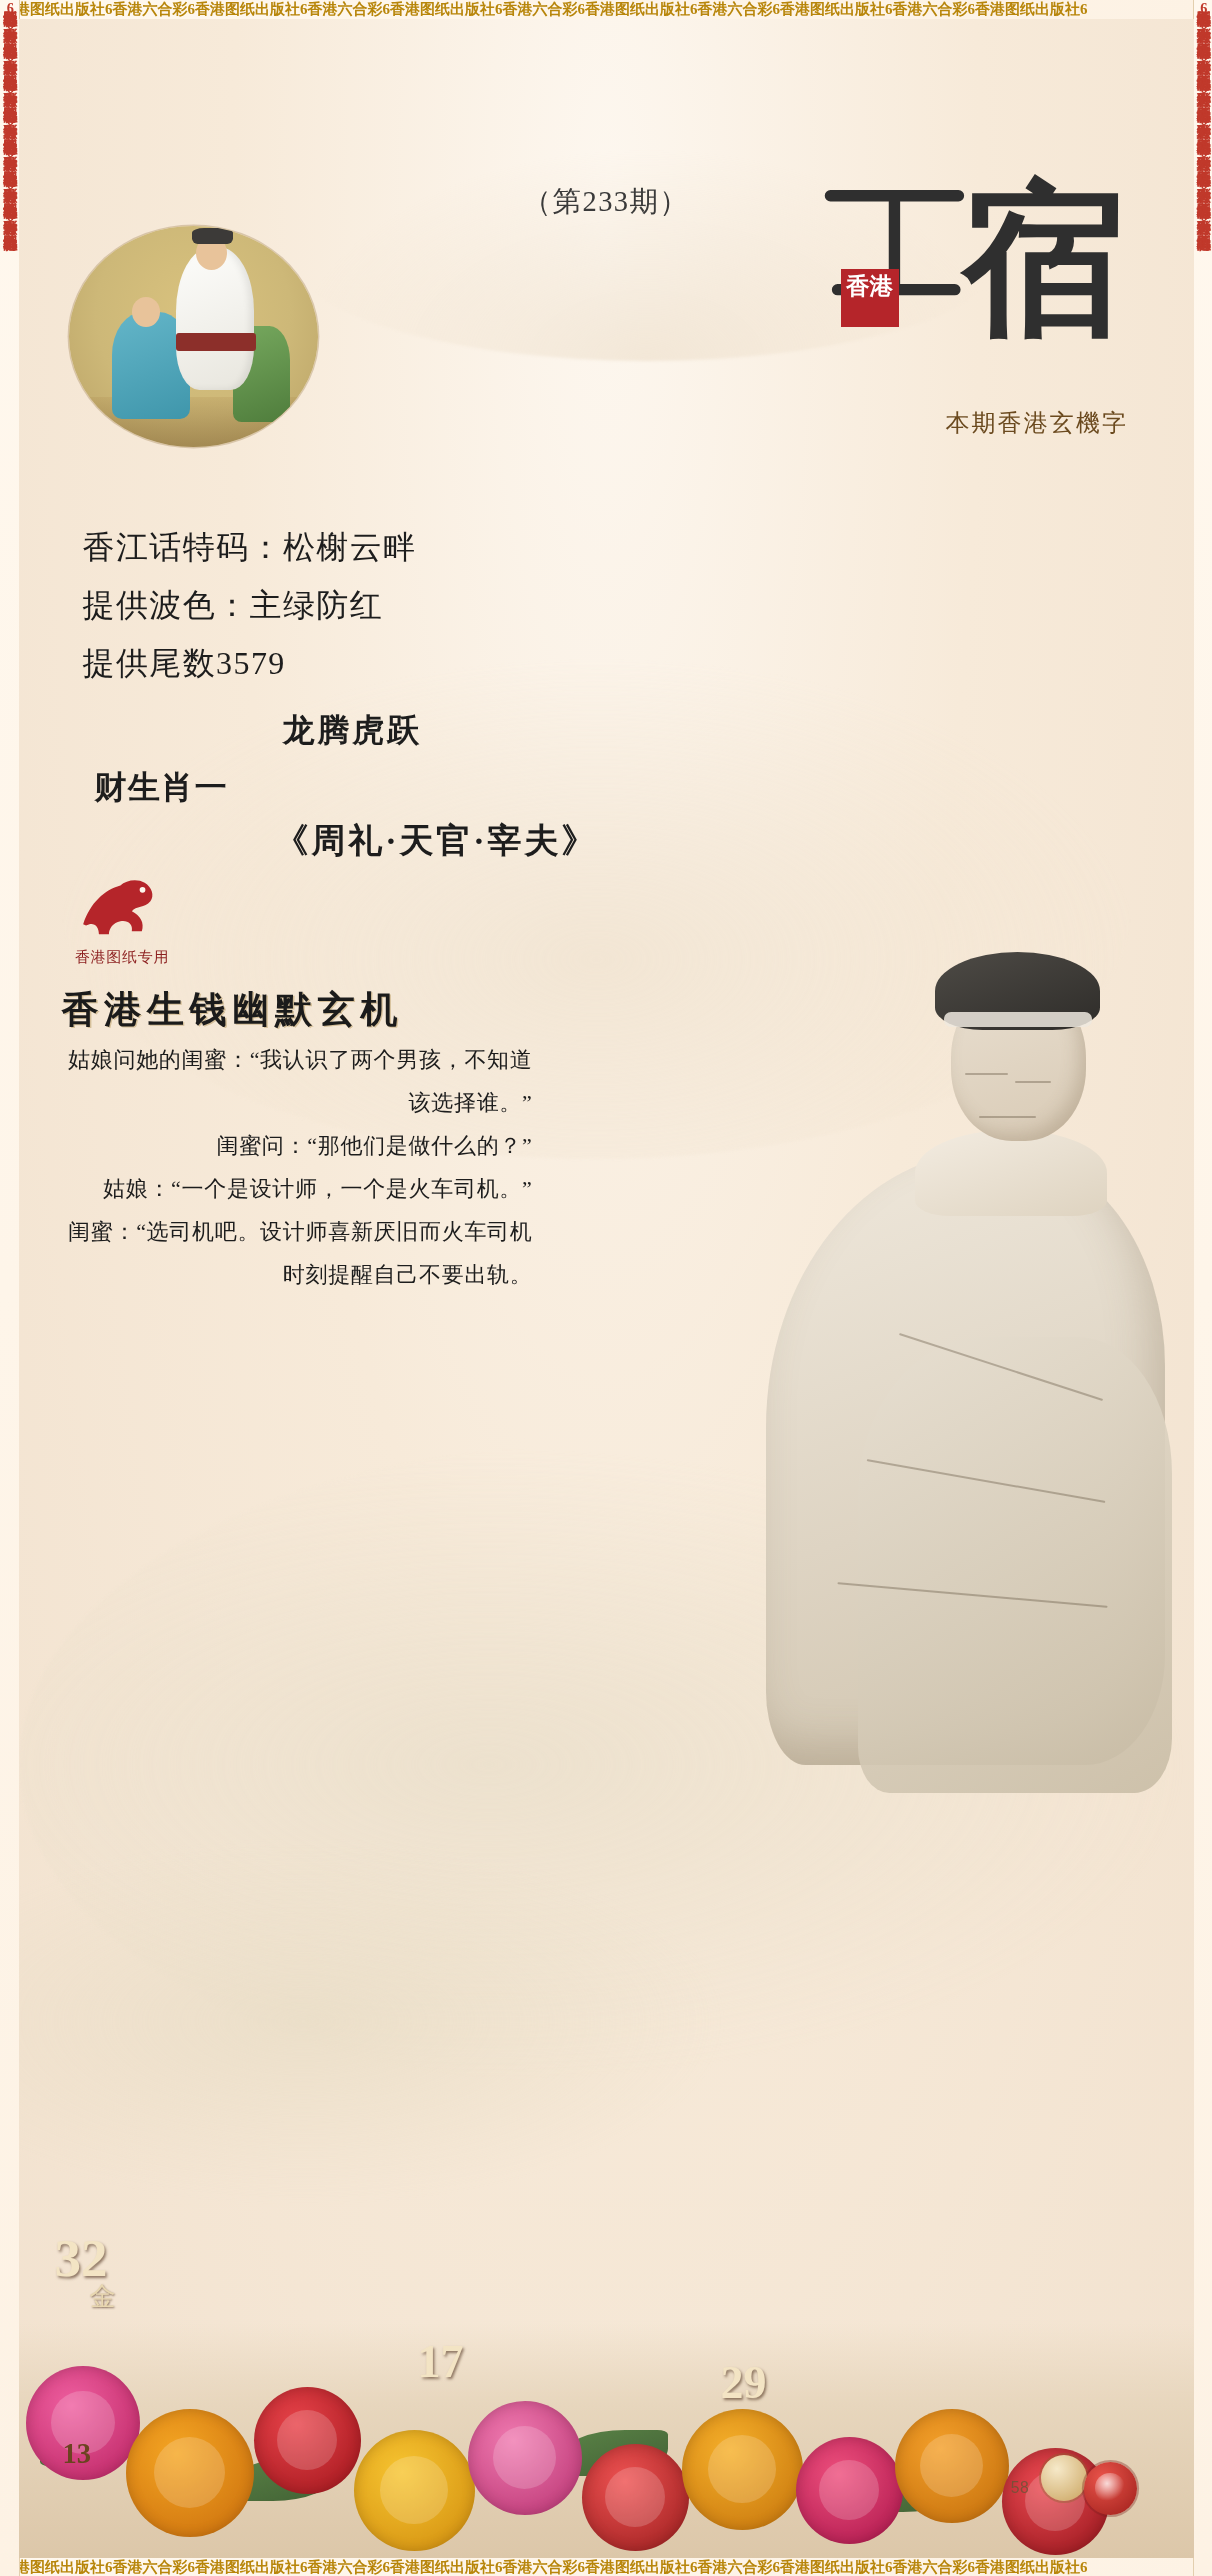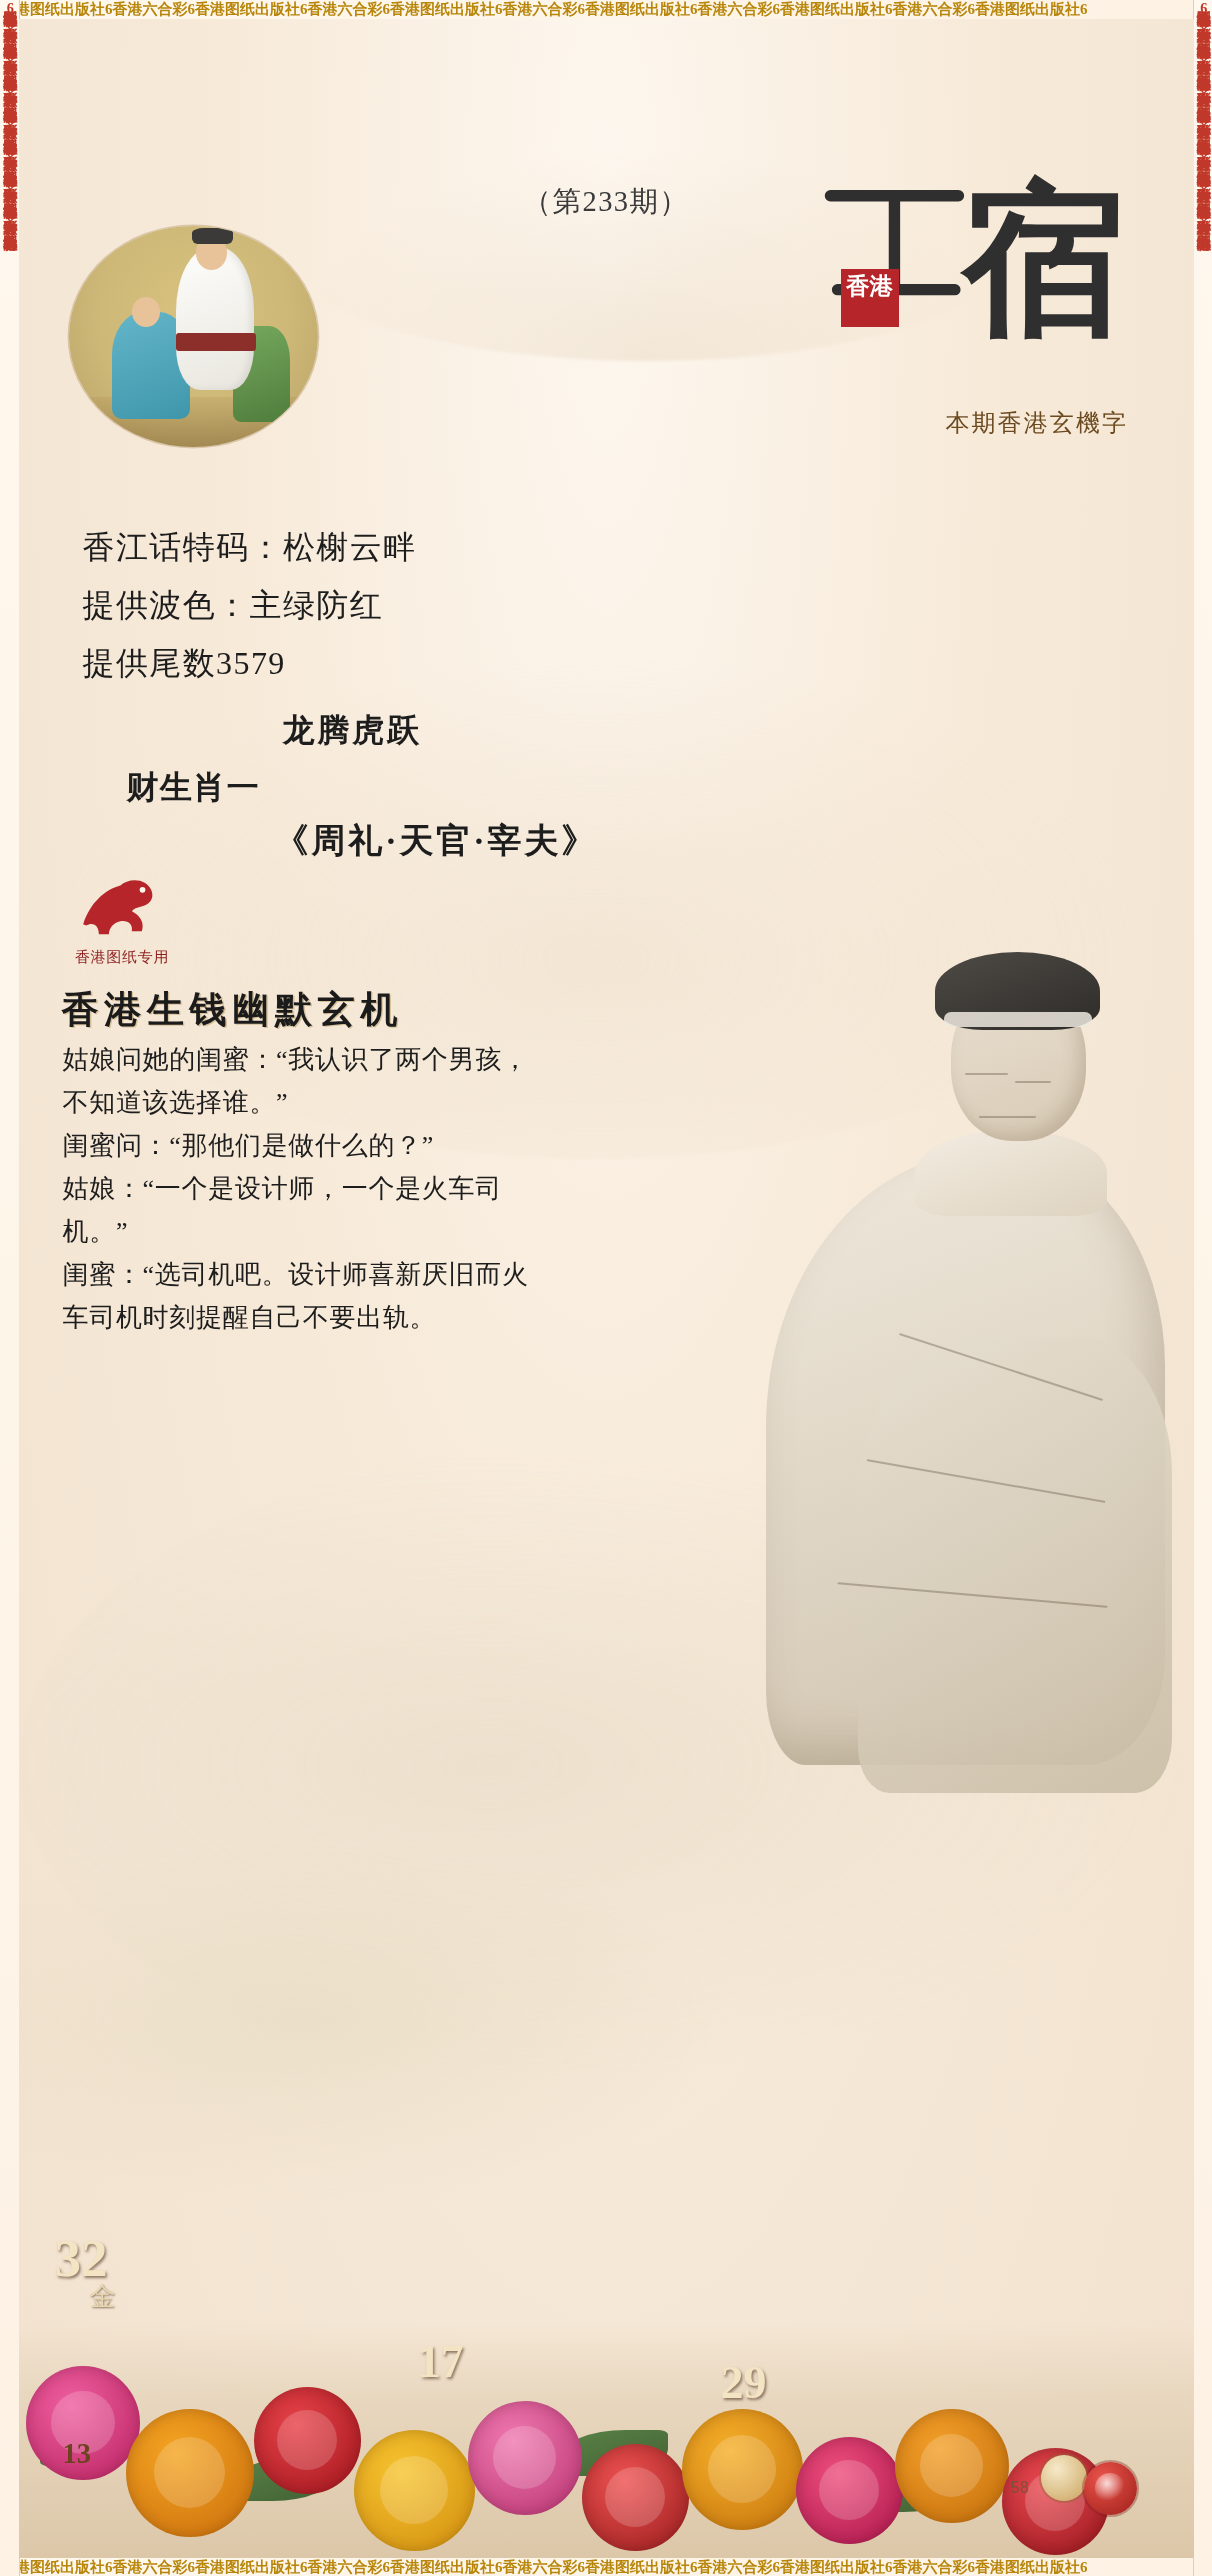--- a/index.html
+++ b/index.html
@@ -230,21 +230,21 @@
   }
   .center-bold {
     margin-top: 17px;
     margin-left: 200px;
     font-size: 32px;
     font-weight: bold;
     letter-spacing: 2.9px;
   }
   .cai {
     margin-top: 13px;
-    margin-left: 44px;
+    margin-left: 12px;
     font-size: 32px;
     font-weight: bold;
     letter-spacing: 1.4px;
   }
   .book {
     margin-top: 8.6px;
     margin-left: 192px;
     font-size: 34px;
     font-weight: bold;
     letter-spacing: 2.9px;
@@ -286,24 +286,25 @@
     letter-spacing: 5.7px;
     text-shadow: 1.4px 1.4px 0 #d6c09a;
     margin-top: 8px;
   }
   .humour-body {
     position: absolute;
     left: 44px;
     top: 1019px;
     width: 470px;
     font-family: "Liberation Serif", serif;
-    font-size: 26px;
+    font-size: 22px;
     line-height: 43px;
     color: #1d1d1d;
     letter-spacing: 0.7px;
+    text-align: right;
   }
 
   
   .sage {
     position: absolute;
     right: 14.3px;
     top: 919px;
     width: 499px;
     height: 855px;
   }

